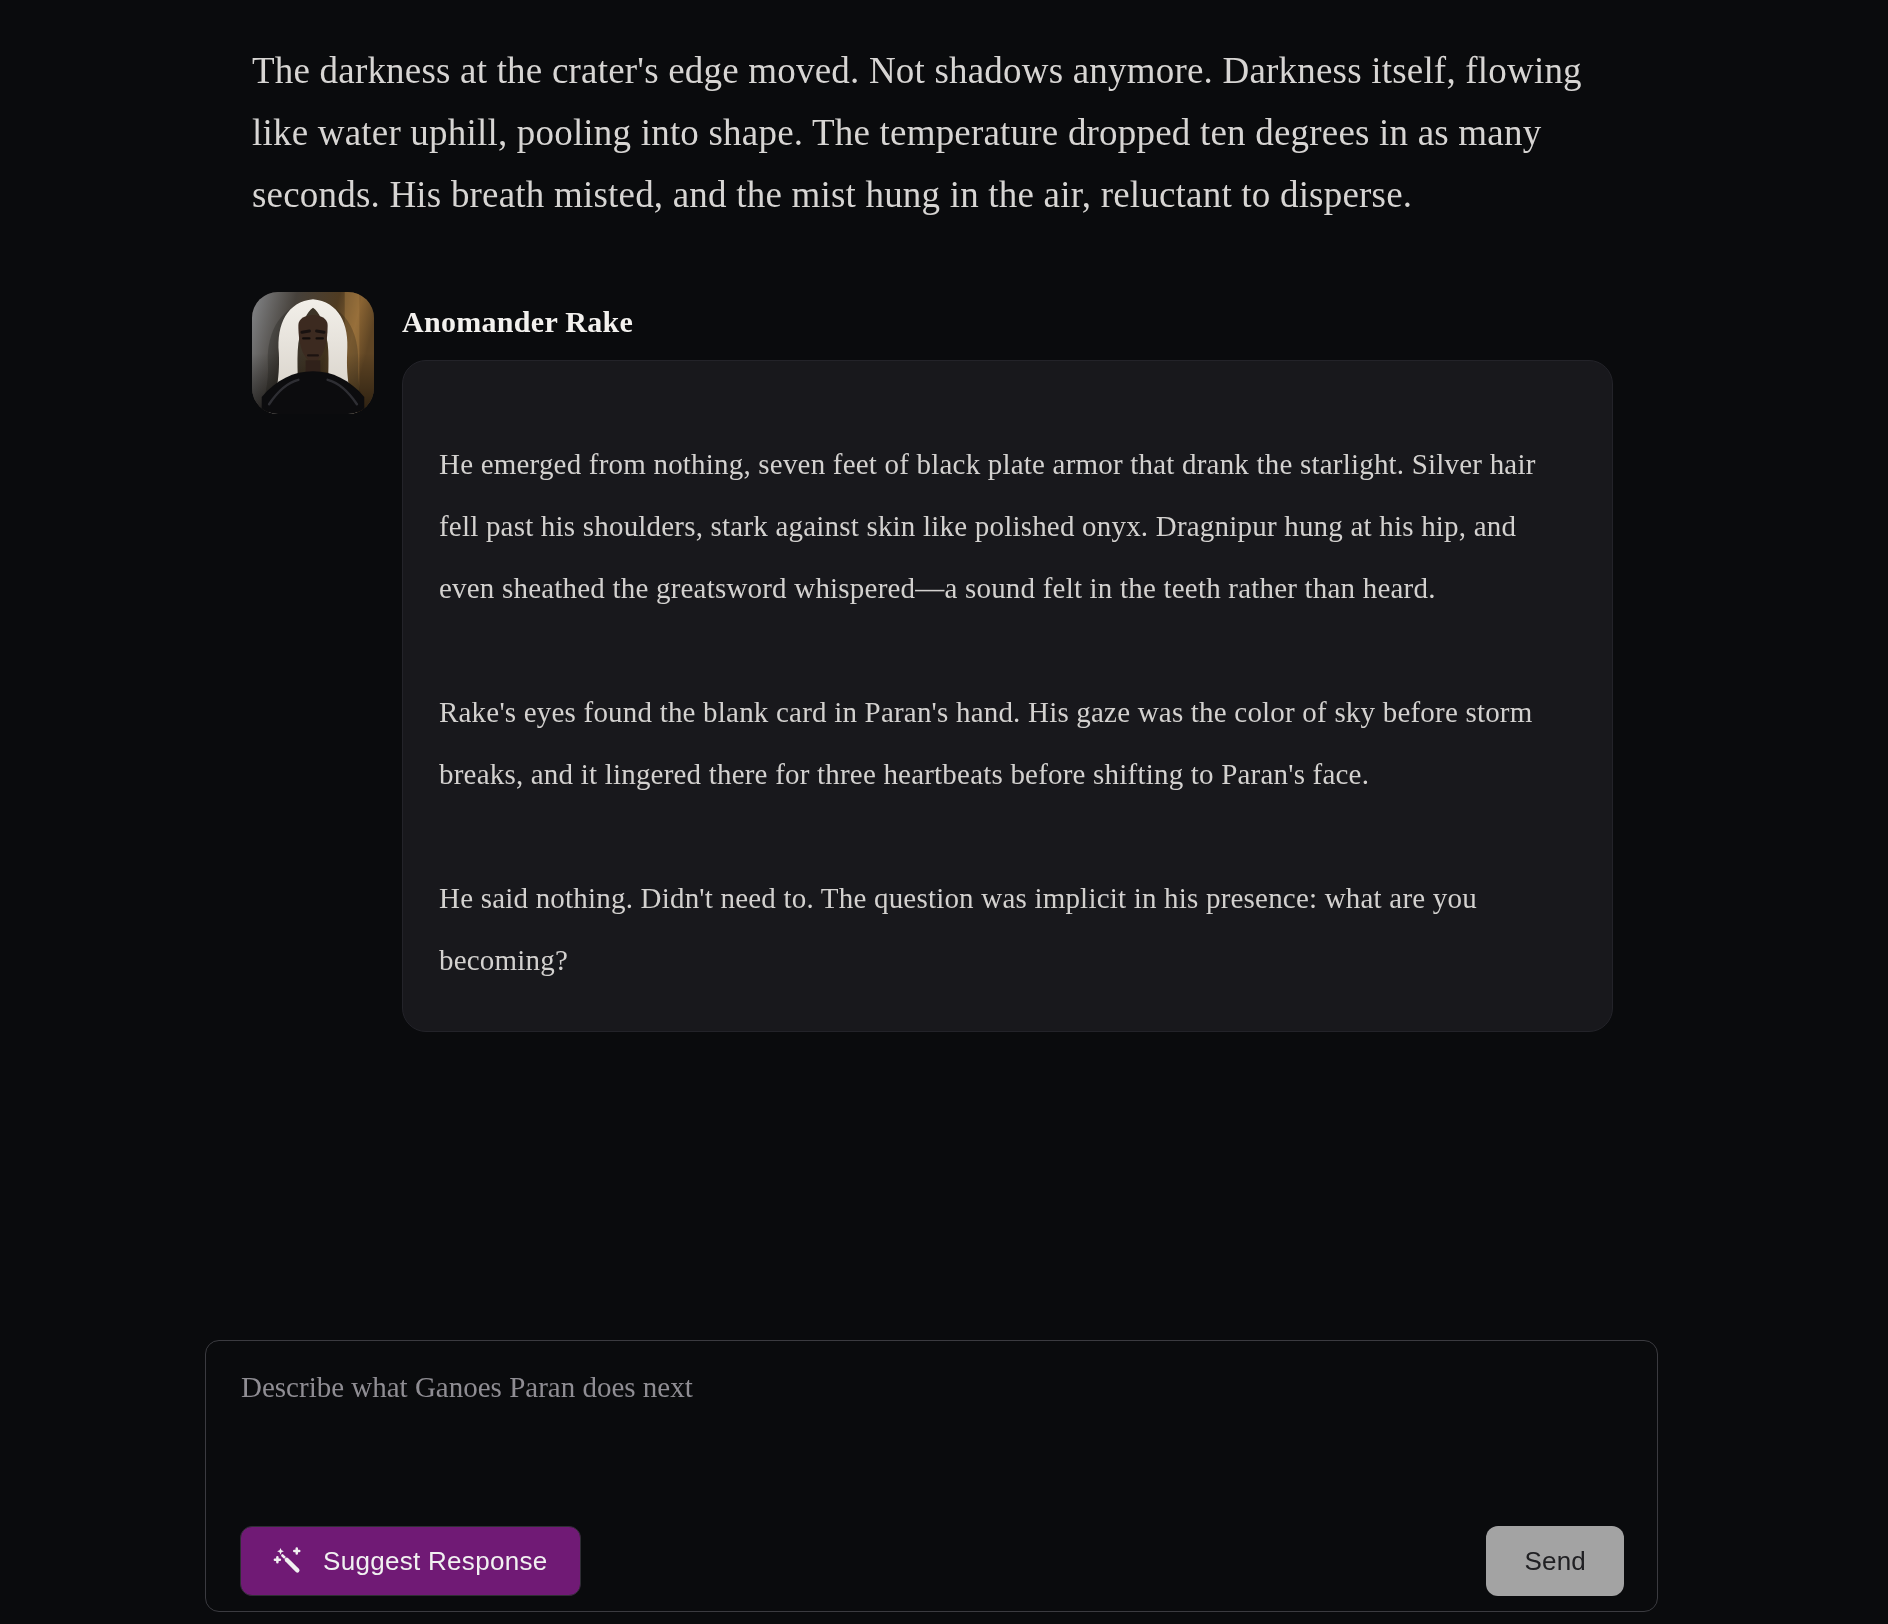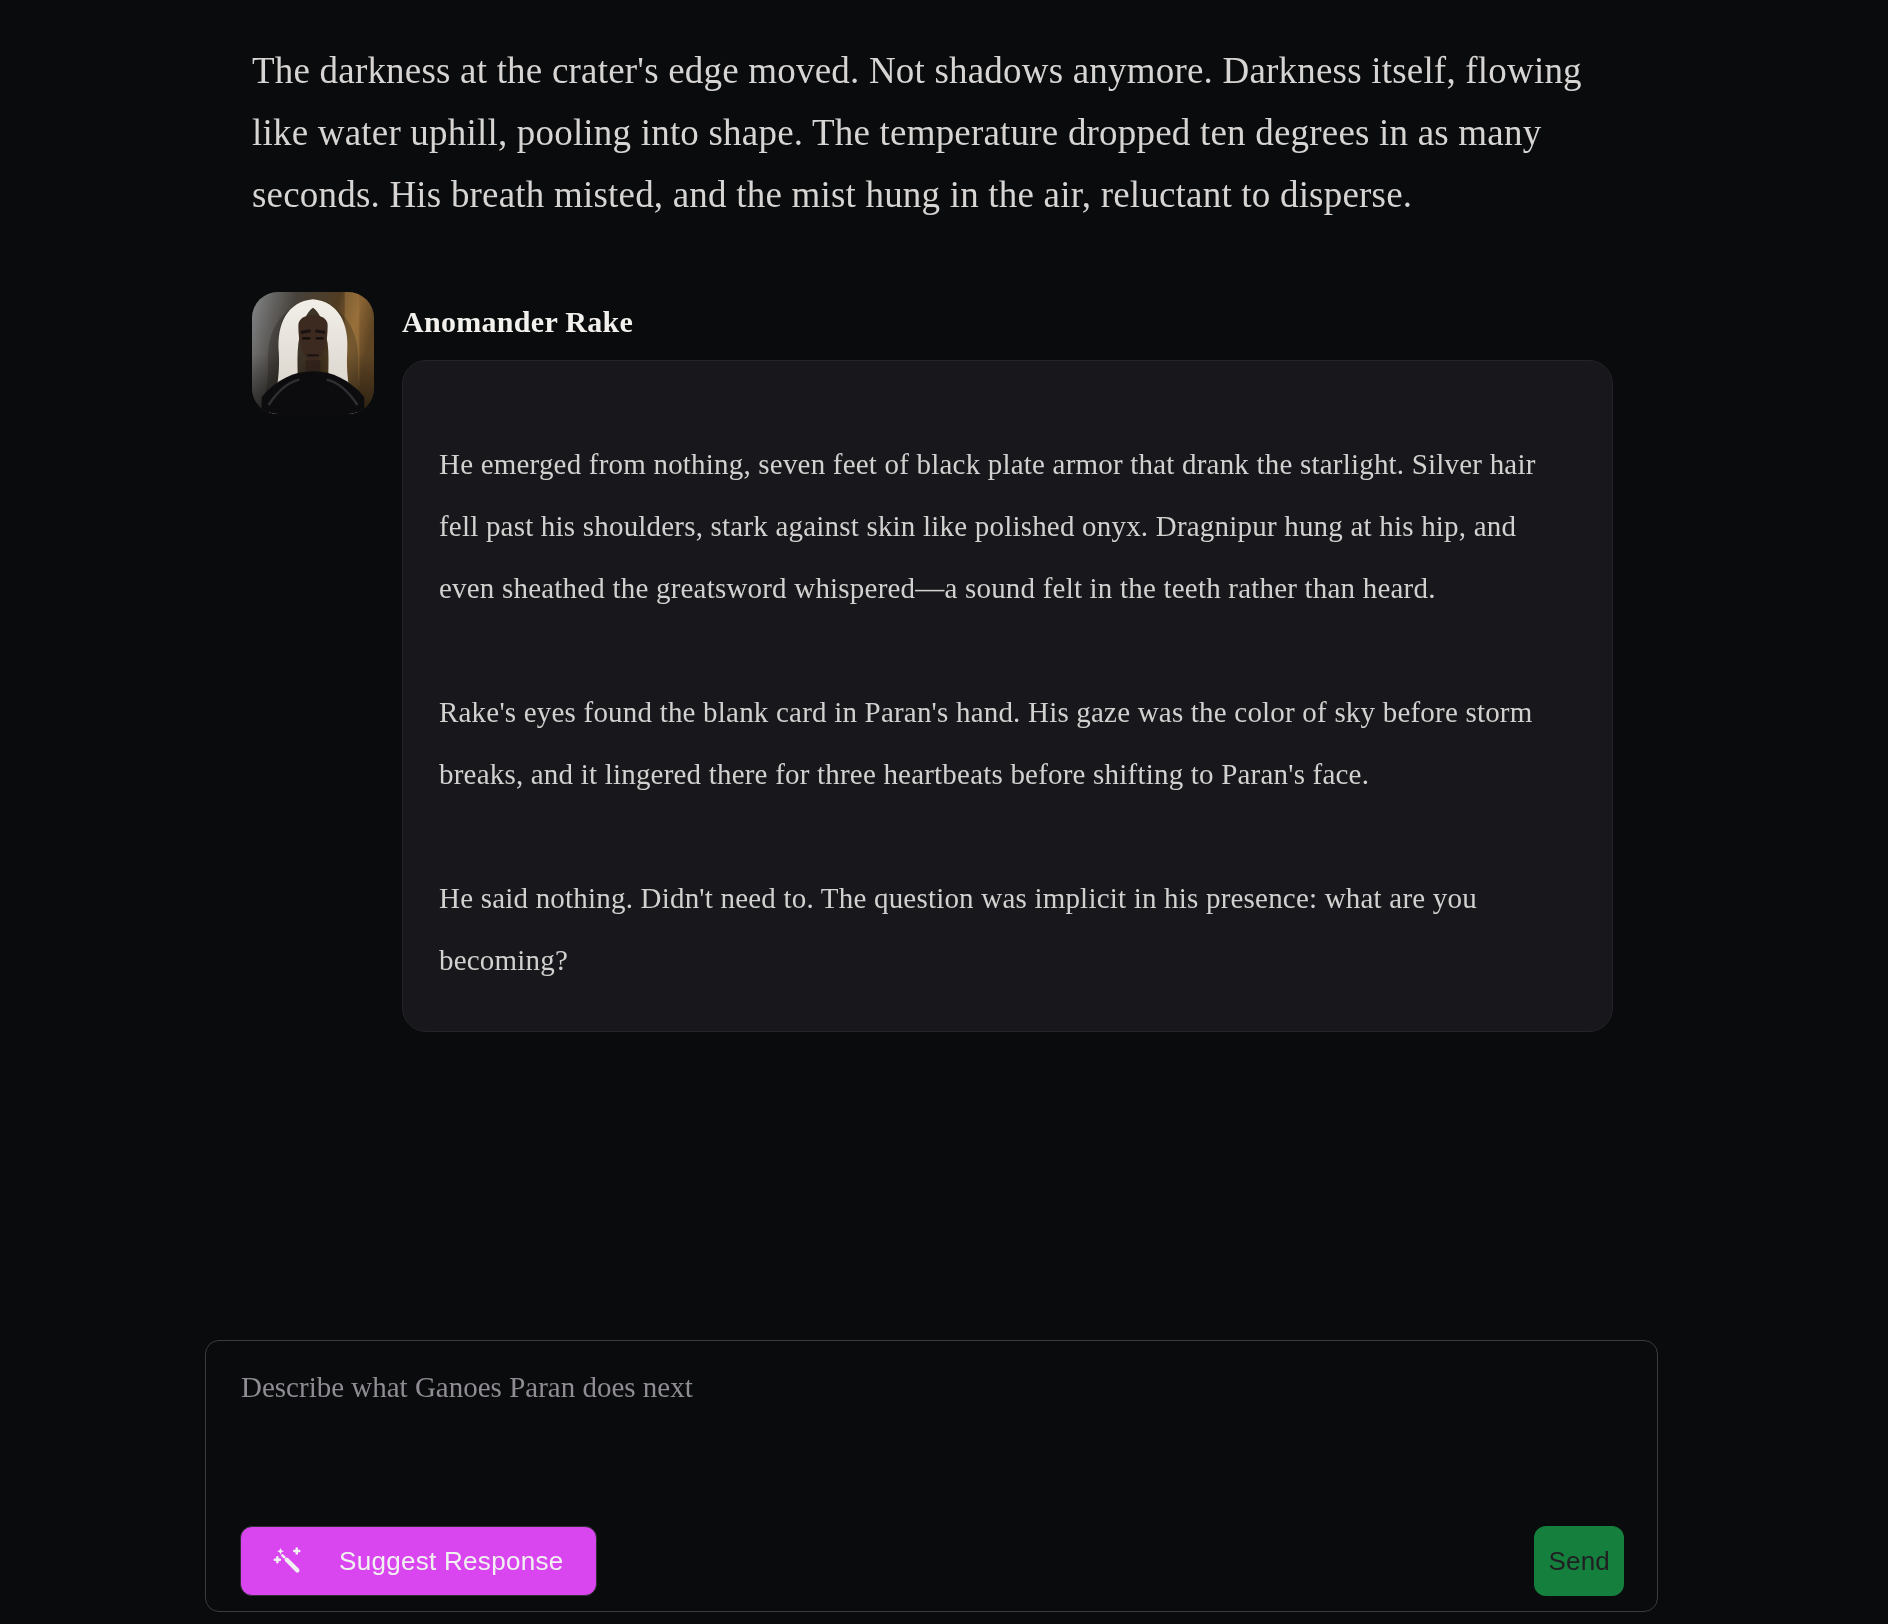--- a/index.html
+++ b/index.html
@@ -112,37 +112,37 @@
     left: 34px;
     right: 33px;
     bottom: 15px;
     display: flex;
     justify-content: space-between;
     align-items: center;
   }
   .suggest-btn {
     display: flex;
     align-items: center;
-    gap: 36px;
+    gap: 20px;
     height: 70px;
     padding: 0 32px;
-    background: #d946ef;
+    background: #701a75;
     border: 1px solid #2e2e33;
     border-radius: 12px;
     color: #f1f1f1;
     font-family: "Liberation Sans", sans-serif;
     font-size: 26px;
     letter-spacing: 0.3px;
     cursor: pointer;
   }
   .suggest-btn svg { display: block; }
   .send-btn {
     height: 70px;
-    padding: 0 14px;
-    background: #15803d;
+    padding: 0 38px;
+    background: #a3a3a3;
     border: none;
     border-radius: 12px;
     color: #202023;
     font-family: "Liberation Sans", sans-serif;
     font-size: 26px;
     letter-spacing: 0.2px;
     cursor: pointer;
   }
 </style>
 </head>

